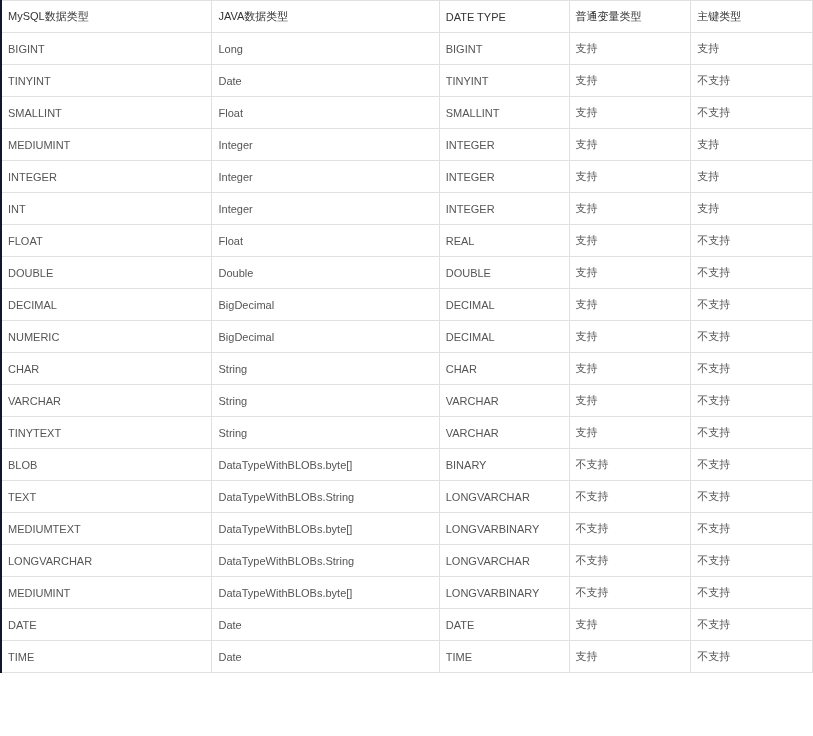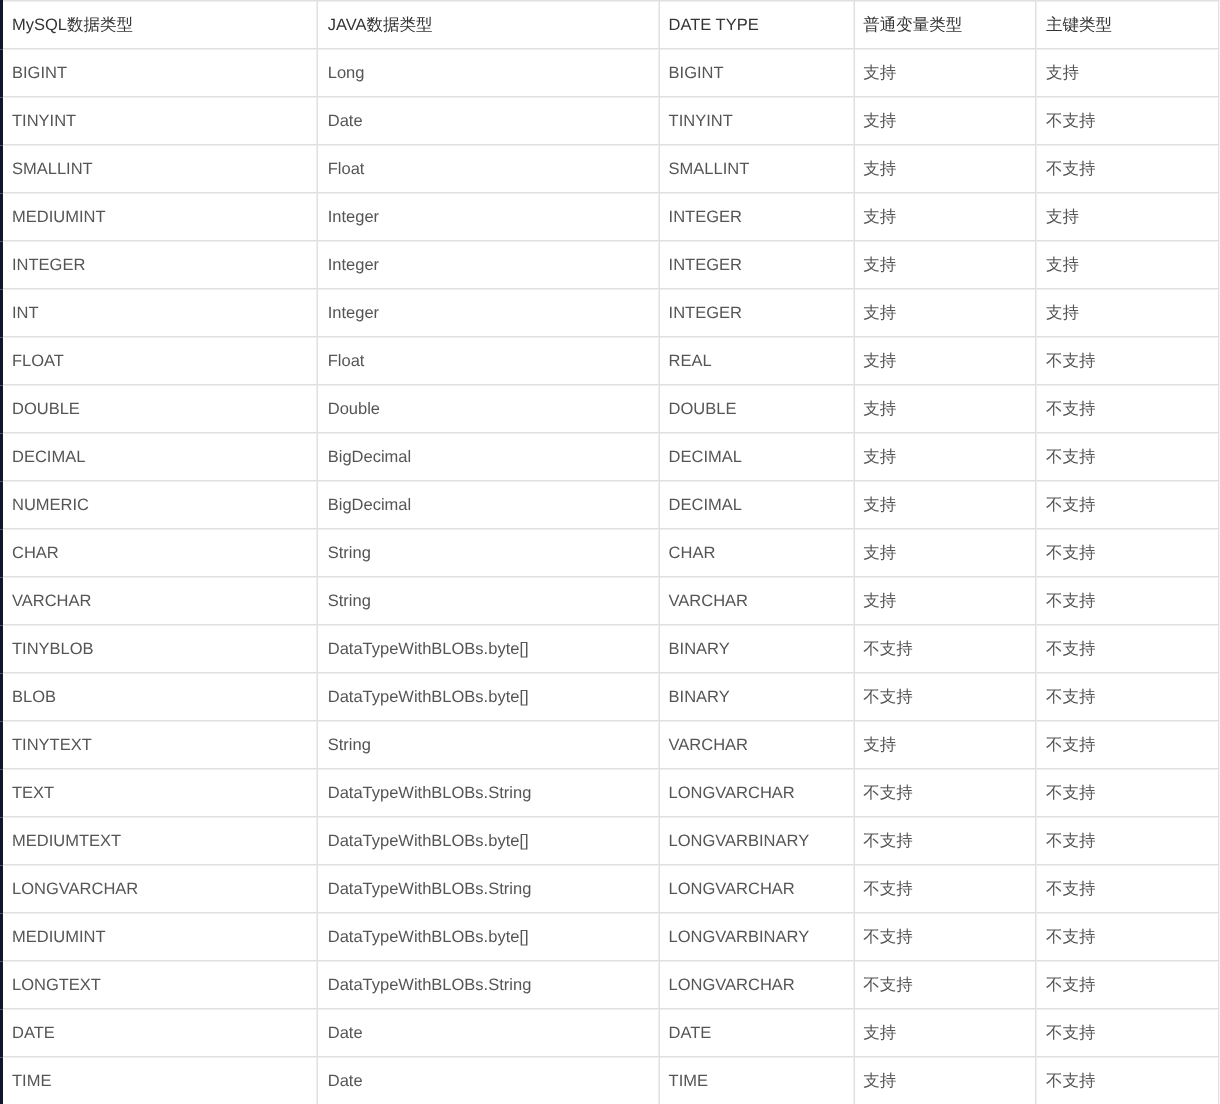--- a/index.html
+++ b/index.html
@@ -143,41 +143,34 @@
         <td>不支持</td>
       </tr>
       <tr>
         <td>VARCHAR</td>
         <td>String</td>
         <td>VARCHAR</td>
         <td>支持</td>
         <td>不支持</td>
       </tr>
       <tr>
-        <td>TINYBLOB</td>
-        <td>DataTypeWithBLOBs.byte[]</td>
-        <td>BINARY</td>
-        <td>不支持</td>
+        <td>TINYTEXT</td>
+        <td>String</td>
+        <td>VARCHAR</td>
+        <td>支持</td>
         <td>不支持</td>
       </tr>
       <tr>
         <td>BLOB</td>
         <td>DataTypeWithBLOBs.byte[]</td>
         <td>BINARY</td>
         <td>不支持</td>
         <td>不支持</td>
       </tr>
       <tr>
-        <td>TINYTEXT</td>
-        <td>String</td>
-        <td>VARCHAR</td>
-        <td>支持</td>
-        <td>不支持</td>
-      </tr>
-      <tr>
         <td>TEXT</td>
         <td>DataTypeWithBLOBs.String</td>
         <td>LONGVARCHAR</td>
         <td>不支持</td>
         <td>不支持</td>
       </tr>
       <tr>
         <td>MEDIUMTEXT</td>
         <td>DataTypeWithBLOBs.byte[]</td>
         <td>LONGVARBINARY</td>
@@ -188,27 +181,20 @@
         <td>LONGVARCHAR</td>
         <td>DataTypeWithBLOBs.String</td>
         <td>LONGVARCHAR</td>
         <td>不支持</td>
         <td>不支持</td>
       </tr>
       <tr>
         <td>MEDIUMINT</td>
         <td>DataTypeWithBLOBs.byte[]</td>
         <td>LONGVARBINARY</td>
-        <td>不支持</td>
-        <td>不支持</td>
-      </tr>
-      <tr>
-        <td>LONGTEXT</td>
-        <td>DataTypeWithBLOBs.String</td>
-        <td>LONGVARCHAR</td>
         <td>不支持</td>
         <td>不支持</td>
       </tr>
       <tr>
         <td>DATE</td>
         <td>Date</td>
         <td>DATE</td>
         <td>支持</td>
         <td>不支持</td>
       </tr>

